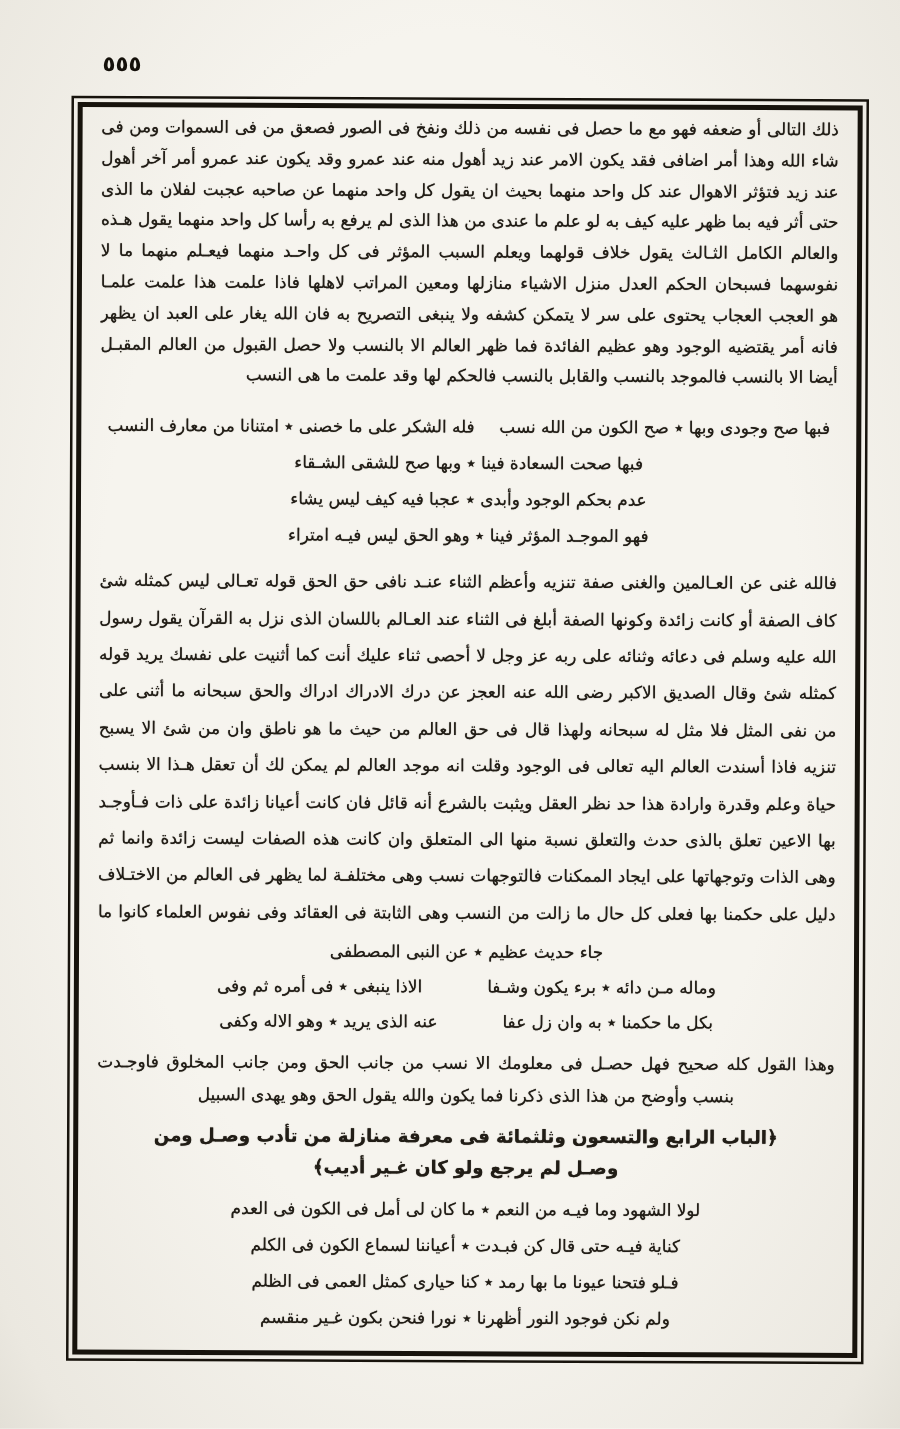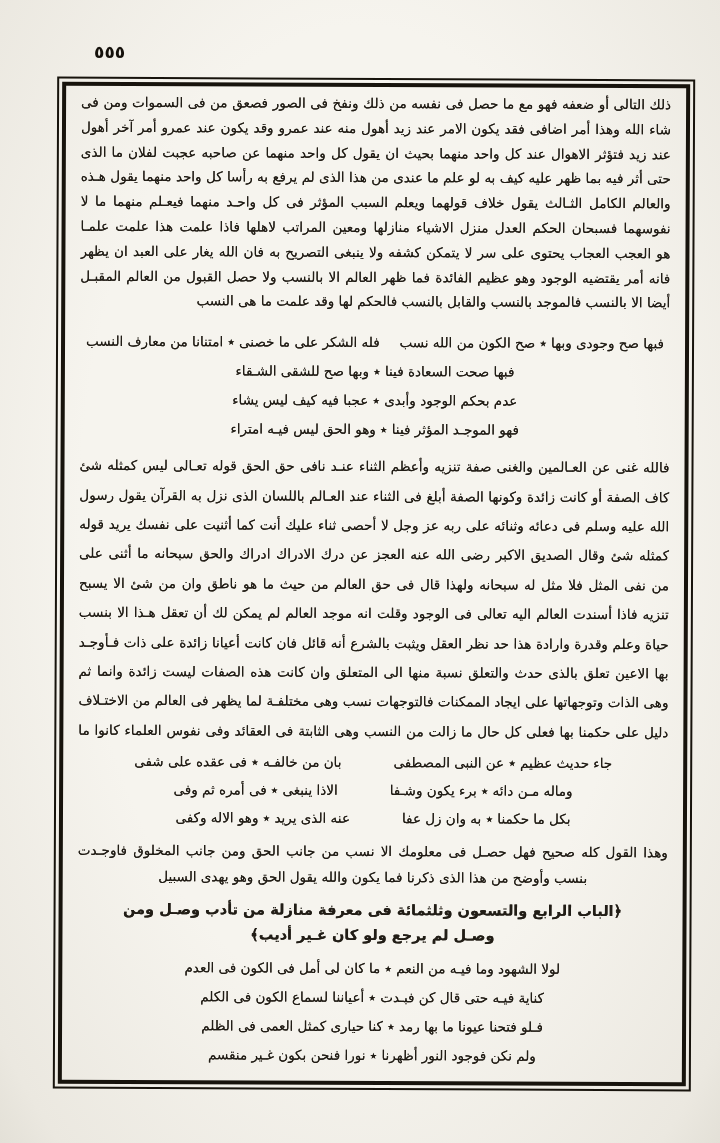--- a/index.html
+++ b/index.html
@@ -5,21 +5,21 @@
   html,body{margin:0;padding:0;}
   body{
     width:720px;height:1143px;
     background:radial-gradient(ellipse at 50% 45%, #f6f4ee 55%, #ebe8e0 92%, #e3e0d7 100%);
     font-family:"DejaVu Sans",sans-serif;
     color:#211d16;
     overflow:hidden;
   }
   .sheet{position:relative;width:720px;height:1143px;}
   .page-number{
-    position:absolute;top:42px;left:94px;
+    position:absolute;top:42px;left:82px;
     font-size:17px;font-weight:bold;letter-spacing:4px;color:#14100a;
   }
   .frame{
     position:absolute;top:78px;left:55px;width:638px;height:1012px;
     border:2px solid #17130c;padding:3px;box-sizing:border-box;
     transform:rotate(0.25deg);
     background:transparent;
   }
   .frame-inner{
     border:4px solid #17130c;width:100%;height:100%;box-sizing:border-box;
@@ -108,21 +108,20 @@
         <div class="line">تنزيه فاذا أسندت العالم اليه تعالى فى الوجود وقلت انه موجد العالم لم يمكن لك أن تعقل هـذا الا بنسب تثبتها من</div>
         <div class="line">حياة وعلم وقدرة وارادة هذا حد نظر العقل ويثبت بالشرع أنه قائل فان كانت أعيانا زائدة على ذات فـأوجـد شيأ</div>
         <div class="line">بها الاعين تعلق بالذى حدث والتعلق نسبة منها الى المتعلق وان كانت هذه الصفات ليست زائدة وانما ثم عين واحدة</div>
         <div class="line">وهى الذات وتوجهاتها على ايجاد الممكنات فالتوجهات نسب وهى مختلفـة لما يظهر فى العالم من الاختـلاف الذى هو</div>
         <div class="line end-right">دليل على حكمنا بها فعلى كل حال ما زالت من النسب وهى الثابتة فى العقائد وفى نفوس العلماء كانوا ما كانوا</div>
       </section>
 
       <section class="verse-cols">
         <div class="row">
           <span class="cell">جاء حديث عظيم ٭ عن النبى المصطفى</span>
-          <span class="cell">بان من خالفـه ٭ فى عقده على شفى</span>
         </div>
         <div class="row">
           <span class="cell">وماله مـن دائه ٭ برء يكون وشـفا</span>
           <span class="cell">الاذا ينبغى ٭ فى أمره ثم وفى</span>
         </div>
         <div class="row">
           <span class="cell">بكل ما حكمنا ٭ به وان زل عفا</span>
           <span class="cell">عنه الذى يريد ٭ وهو الاله وكفى</span>
         </div>
       </section>

